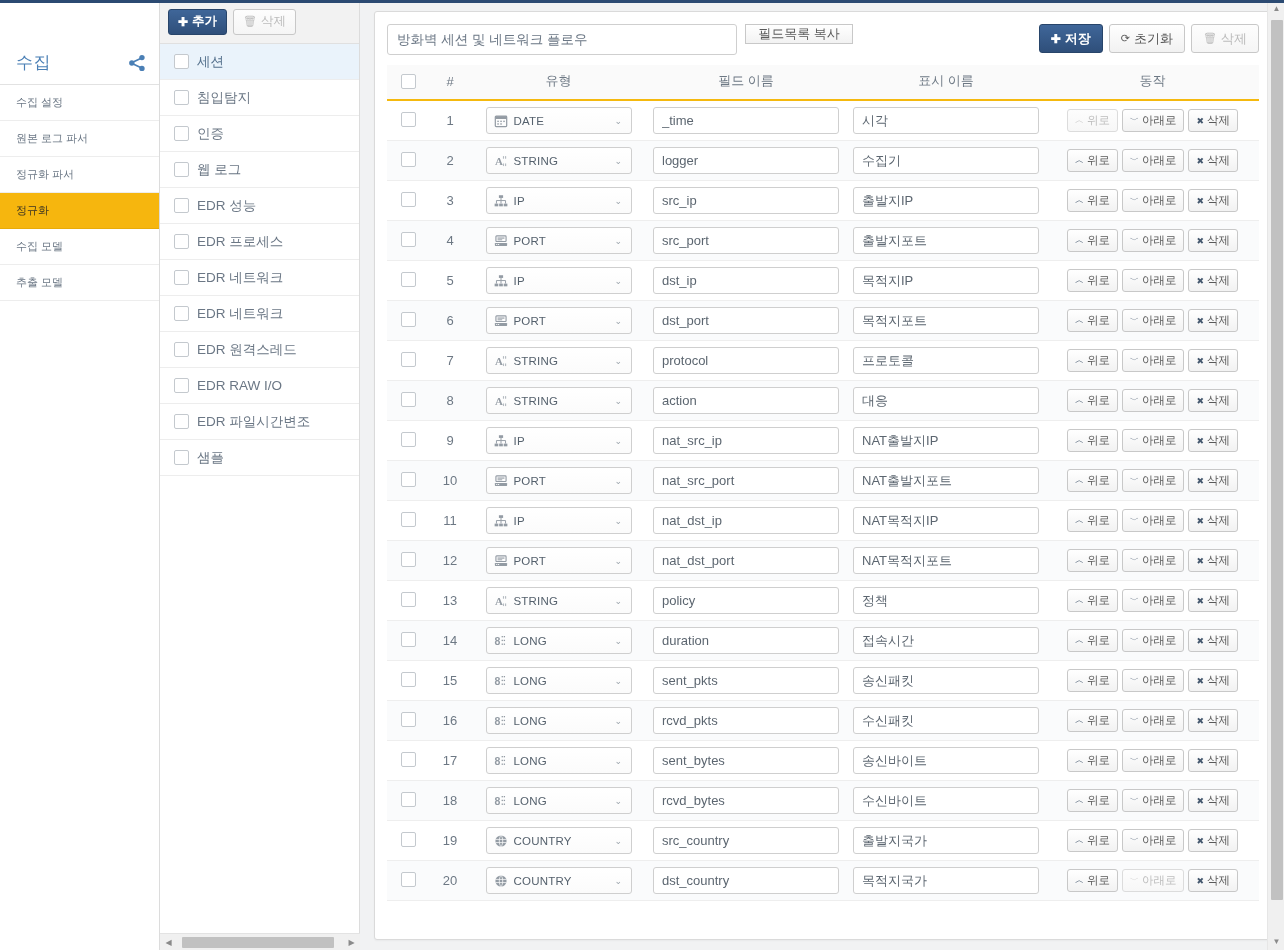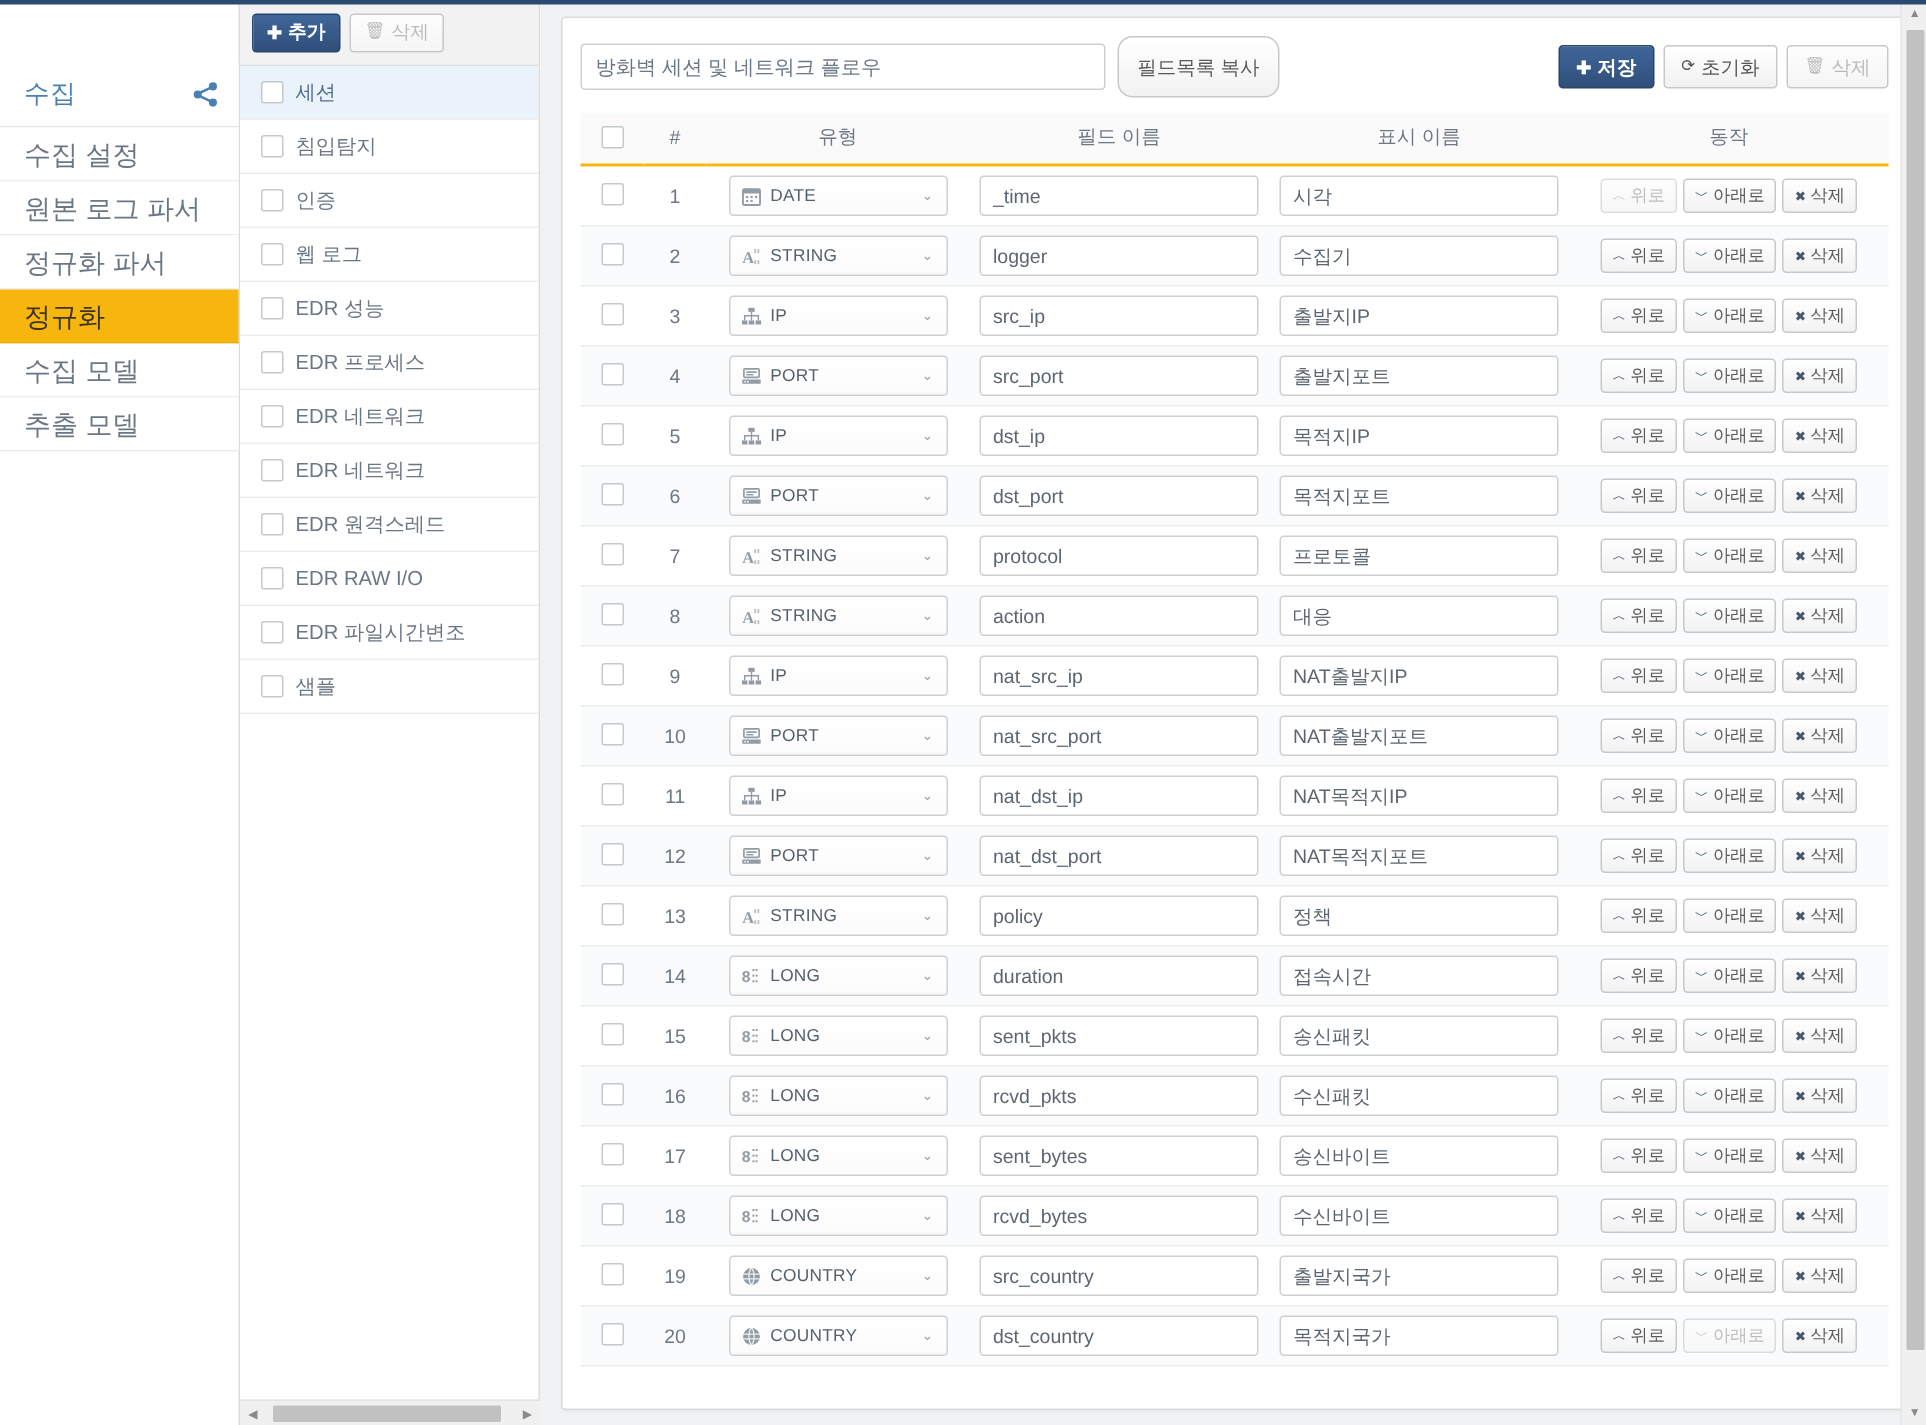--- a/index.html
+++ b/index.html
@@ -42,21 +42,21 @@
     font-size: 17px; color: #4a7fb5; font-weight: normal;
     letter-spacing: .5px;
   }
   .share-icon { width: 18px; height: 18px; display:block; cursor: pointer; }
   .leftnav-item {
     height: 36px;
     display: flex; align-items: center;
     padding-left: 16px;
     border-bottom: 1px solid #ededed;
     color: #6b7785;
-    font-size: 18px;
+    font-size: 11px;
     cursor: pointer;
     background: #fff;
   }
   .leftnav-item.active {
     background: #f6b60e;
     color: #3d3523;
     border-bottom: 1px solid #e8ab08;
   }
 
   
@@ -132,36 +132,36 @@
   .card {
     background: #fff;
     border: 1px solid #dadada;
     border-radius: 3px;
     height: 100%;
     box-shadow: 0 1px 2px rgba(0,0,0,.04);
     display: flex; flex-direction: column;
     overflow: hidden;
   }
   .card-toolbar {
-    display: flex; align-items: center;
+    display: flex; align-items: flex-start;
     padding: 12px 12px 10px 12px;
     gap: 8px;
   }
   .desc-input {
     flex: 1 1 auto; height: 31px;
     border: 1px solid #cfcfcf; border-radius: 3px;
     padding: 0 9px;
     font-size: 13.5px; color: #6b7785;
     font-family: inherit;
     background: #fff;
     outline: none;
   }
   .copy-btn {
-    height: 41px; padding: 0 12px;
-    border: 1px solid #c8c8c8; border-radius: 10px;
+    height: 20px; padding: 0 12px;
+    border: 1px solid #c8c8c8; border-radius: 0;
     background: linear-gradient(#ffffff,#f2f2f2);
     color: #5a5a5a; font-size: 13px; cursor: pointer; white-space: nowrap;
     font-family: inherit;
   }
   .toolbar-spacer { flex: 0 0 auto; width: 170px; }
   .right-btns { display: flex; gap: 6px; margin-left: auto; }
   .right-btns .btn { height: 29px; font-size: 13px; padding: 0 11px; border-radius: 3px; }
 
   
   .tablescroll {

